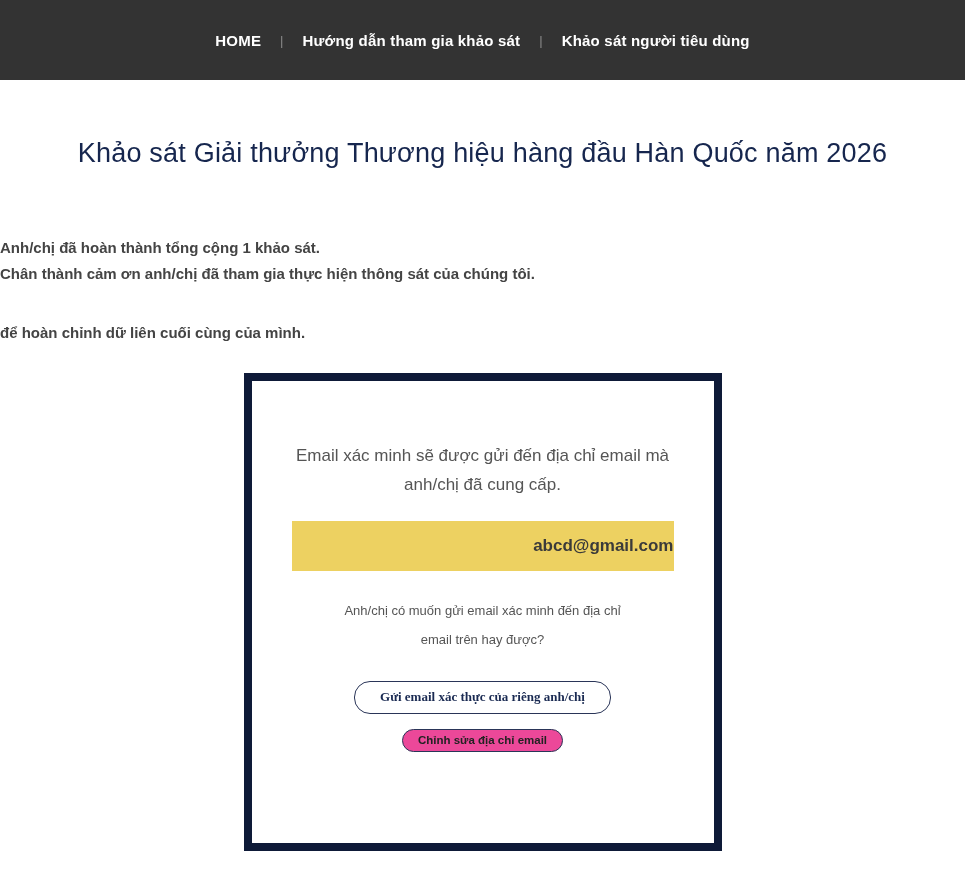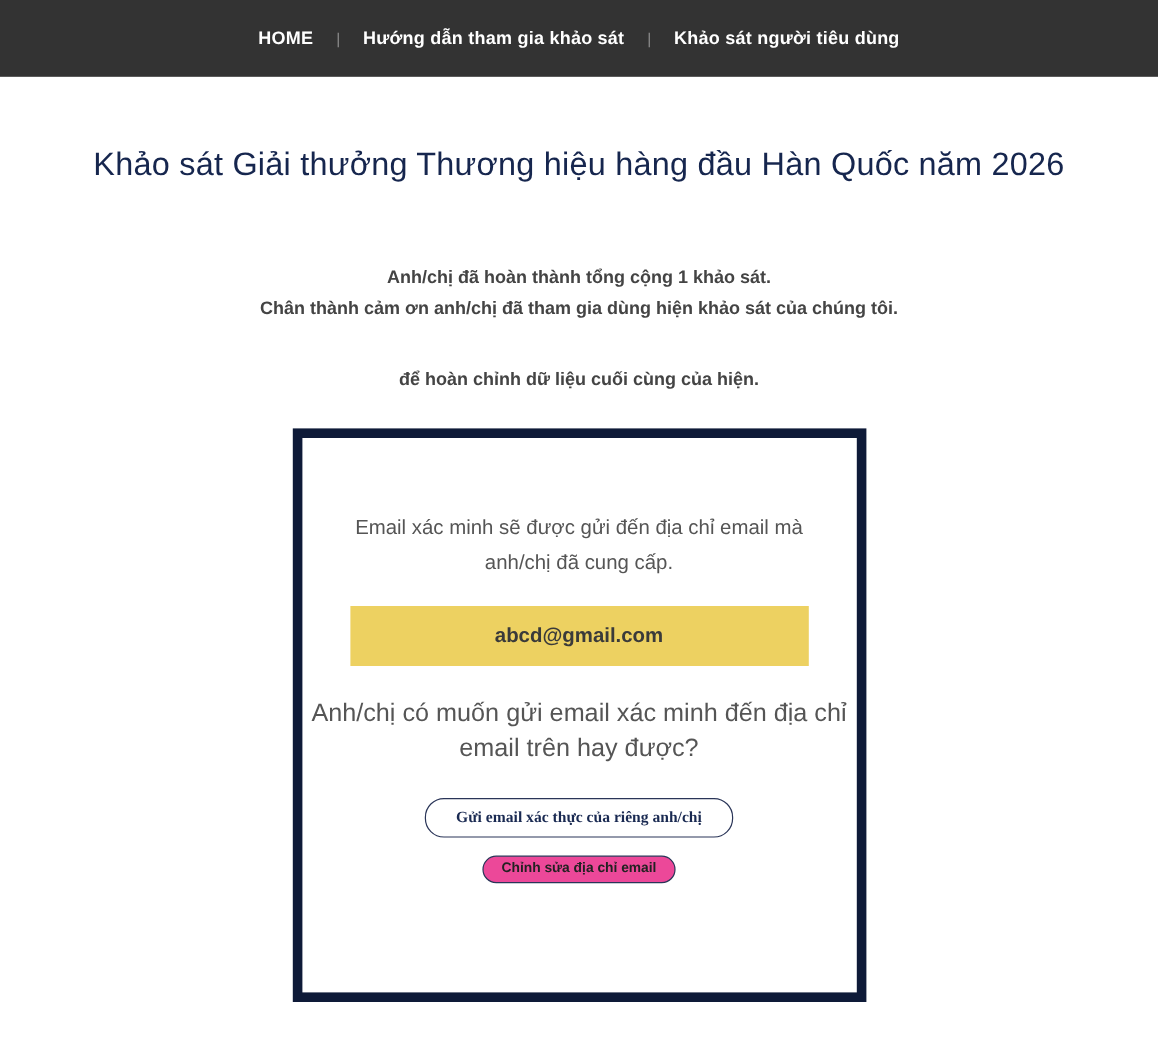--- a/index.html
+++ b/index.html
@@ -6,21 +6,21 @@
   html, body {
     width: 965px;
     background: #ffffff;
     font-family: "Liberation Sans", sans-serif;
   }
   .page { width: 965px; height: 880px; background: #ffffff; overflow: hidden; }
 
   
   .header {
     width: 100%;
-    height: 64px;
+    height: 80px;
     background: #333333;
     display: flex;
     align-items: center;
     justify-content: center;
   }
   .nav { display: flex; align-items: center; }
   .nav-item {
     color: #ffffff;
     font-size: 15px;
     font-weight: bold;
@@ -39,21 +39,21 @@
   .page-title {
     margin-top: 58px;
     text-align: center;
     color: #16264e;
     font-size: 27px;
     font-weight: normal;
     letter-spacing: 0.2px;
   }
 
   
-  .intro-block { text-align: center; color: #444444; font-size: 15px; font-weight: bold; line-height: 26px; }
+  .intro-block { text-align: left; color: #444444; font-size: 15px; font-weight: bold; line-height: 26px; }
   .intro-block.first { margin-top: 66px; }
   .intro-block.second { margin-top: 33px; }
 
   
   .verify-box {
     width: 478px;
     height: 478px;
     margin: 27px auto 0 auto;
     border: 8px solid #0e1a38;
     background: #ffffff;
@@ -67,26 +67,26 @@
   }
   .email-highlight {
     margin: 22px auto 0 auto;
     width: 382px;
     height: 50px;
     line-height: 50px;
     background: #edd161;
     color: #3a3a3a;
     font-size: 17px;
     font-weight: bold;
-    text-align: center;
+    text-align: right;
   }
   .verify-question {
     margin-top: 25px;
     color: #555555;
-    font-size: 21px;
+    font-size: 13px;
     line-height: 29px;
   }
   .send-button-row { margin-top: 27px; }
   .send-button {
     display: inline-block;
     background: #ffffff;
     border: 1.5px solid #2a3558;
     border-radius: 16px;
     padding: 7px 25px 8px 25px;
     color: #1a2a52;
@@ -127,25 +127,25 @@
       <span class="nav-item">Hướng dẫn tham gia khảo sát</span>
       <span class="nav-divider">|</span>
       <span class="nav-item">Khảo sát người tiêu dùng</span>
     </nav>
   </div>
 
   <h1 class="page-title">Khảo sát Giải thưởng Thương hiệu hàng đầu Hàn Quốc năm 2026</h1>
 
   <div class="intro-block first">
     <div>Anh/chị đã hoàn thành tổng cộng 1 khảo sát.</div>
-    <div>Chân thành cảm ơn anh/chị đã tham gia dùng hiện khảo sát của chúng tôi.</div>
+    <div>Chân thành cảm ơn anh/chị đã tham gia thực hiện thông sát của chúng tôi.</div>
   </div>
 
   <div class="intro-block second">
-    <div>để hoàn chỉnh dữ liệu cuối cùng của hiện.</div>
+    <div>để hoàn chỉnh dữ liên cuối cùng của mình.</div>
   </div>
 
   <div class="verify-box">
 
     <div class="verify-info">
       <div>Email xác minh sẽ được gửi đến địa chỉ email mà</div>
       <div>anh/chị đã cung cấp.</div>
     </div>
 
     <div class="email-highlight">abcd@gmail.com</div>

